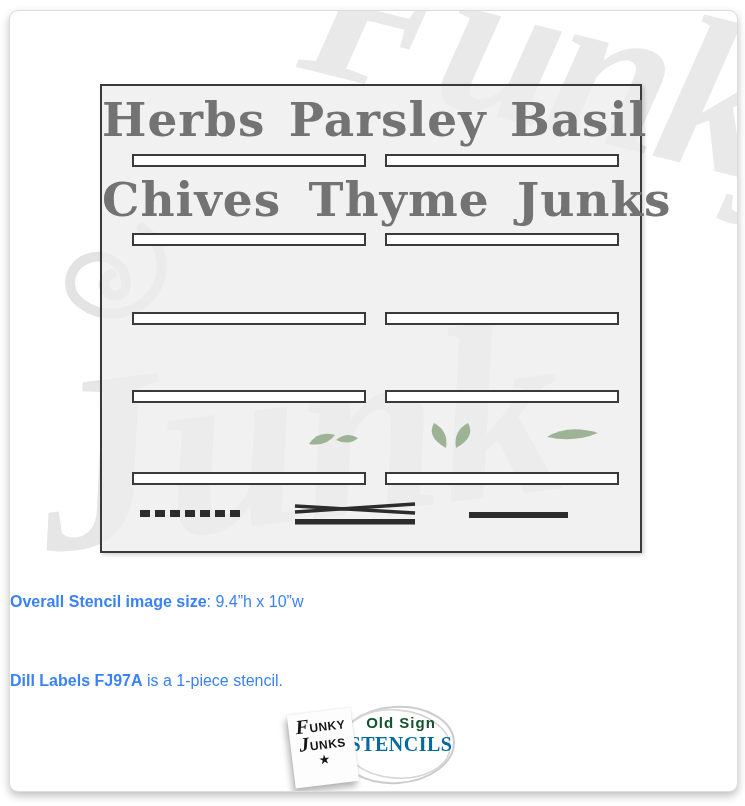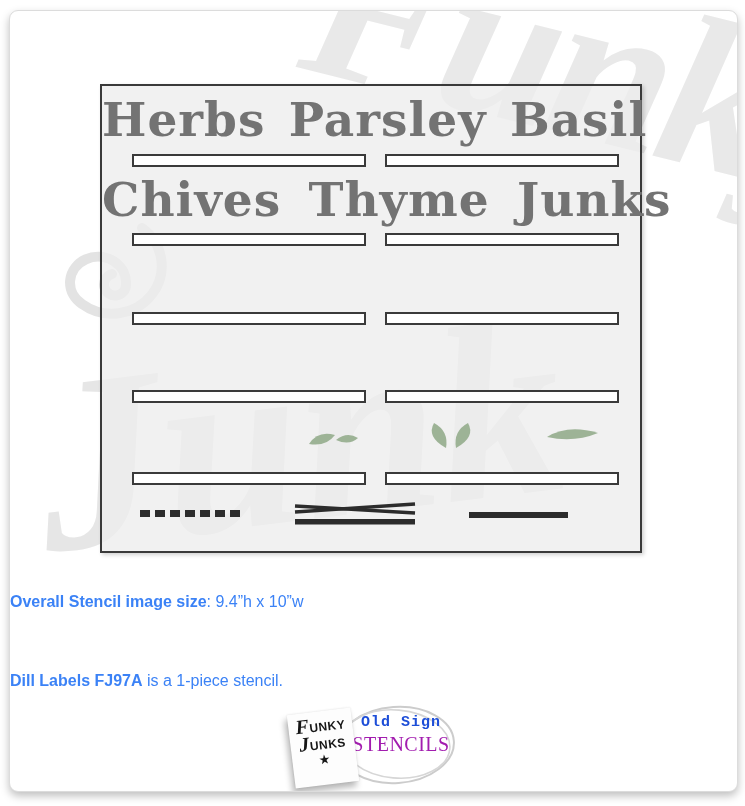--- a/index.html
+++ b/index.html
@@ -38,24 +38,24 @@
   
   .spec{position:absolute;left:0;width:727px;text-align:left;color:#3b82f6;
         font-size:16px;line-height:20px;}
   .spec b{font-weight:bold;}
   .spec1{top:581px;}
   .spec2{top:606px;}
   .spec3{top:660px;}
   
   .sketch-circle{position:absolute;left:323px;top:690px;width:126px;height:88px;}
   .circle-text{position:absolute;left:333px;top:703px;width:116px;text-align:center;}
-  .old-sign{display:block;font-family:Liberation Mono, monospace;font-weight:bold;
-            font-size:15px;line-height:18px;color:#1d4ed8;letter-spacing:1px;}
-  .stencils{display:block;font-family:"Liberation Serif",serif;font-weight:normal;
-            font-size:20px;line-height:24px;color:#a21caf;letter-spacing:0.5px;}
+  .old-sign{display:block;font-family:Liberation Sans, sans-serif;font-weight:bold;
+            font-size:15px;line-height:18px;color:#14532d;letter-spacing:1px;}
+  .stencils{display:block;font-family:"Liberation Serif",serif;font-weight:bold;
+            font-size:20px;line-height:24px;color:#0369a1;letter-spacing:0.5px;}
   .note{position:absolute;left:281px;top:700px;width:64px;height:74px;background:#fdfdfd;
         transform:rotate(-7deg);box-shadow:-3px 5px 6px rgba(0,0,0,0.28),0 0 2px rgba(0,0,0,0.12);
         text-align:center;padding-top:6px;box-sizing:border-box;}
   .note-line{display:block;font-family:"Liberation Sans",sans-serif;font-weight:bold;
              font-size:12px;line-height:15px;color:#161616;text-transform:uppercase;
              letter-spacing:0.5px;}
   .note-line::first-letter{font-family:"Liberation Serif",serif;font-style:italic;
              font-size:20px;}
   .note-star{display:block;font-size:13px;color:#161616;line-height:14px;}
 </style>

